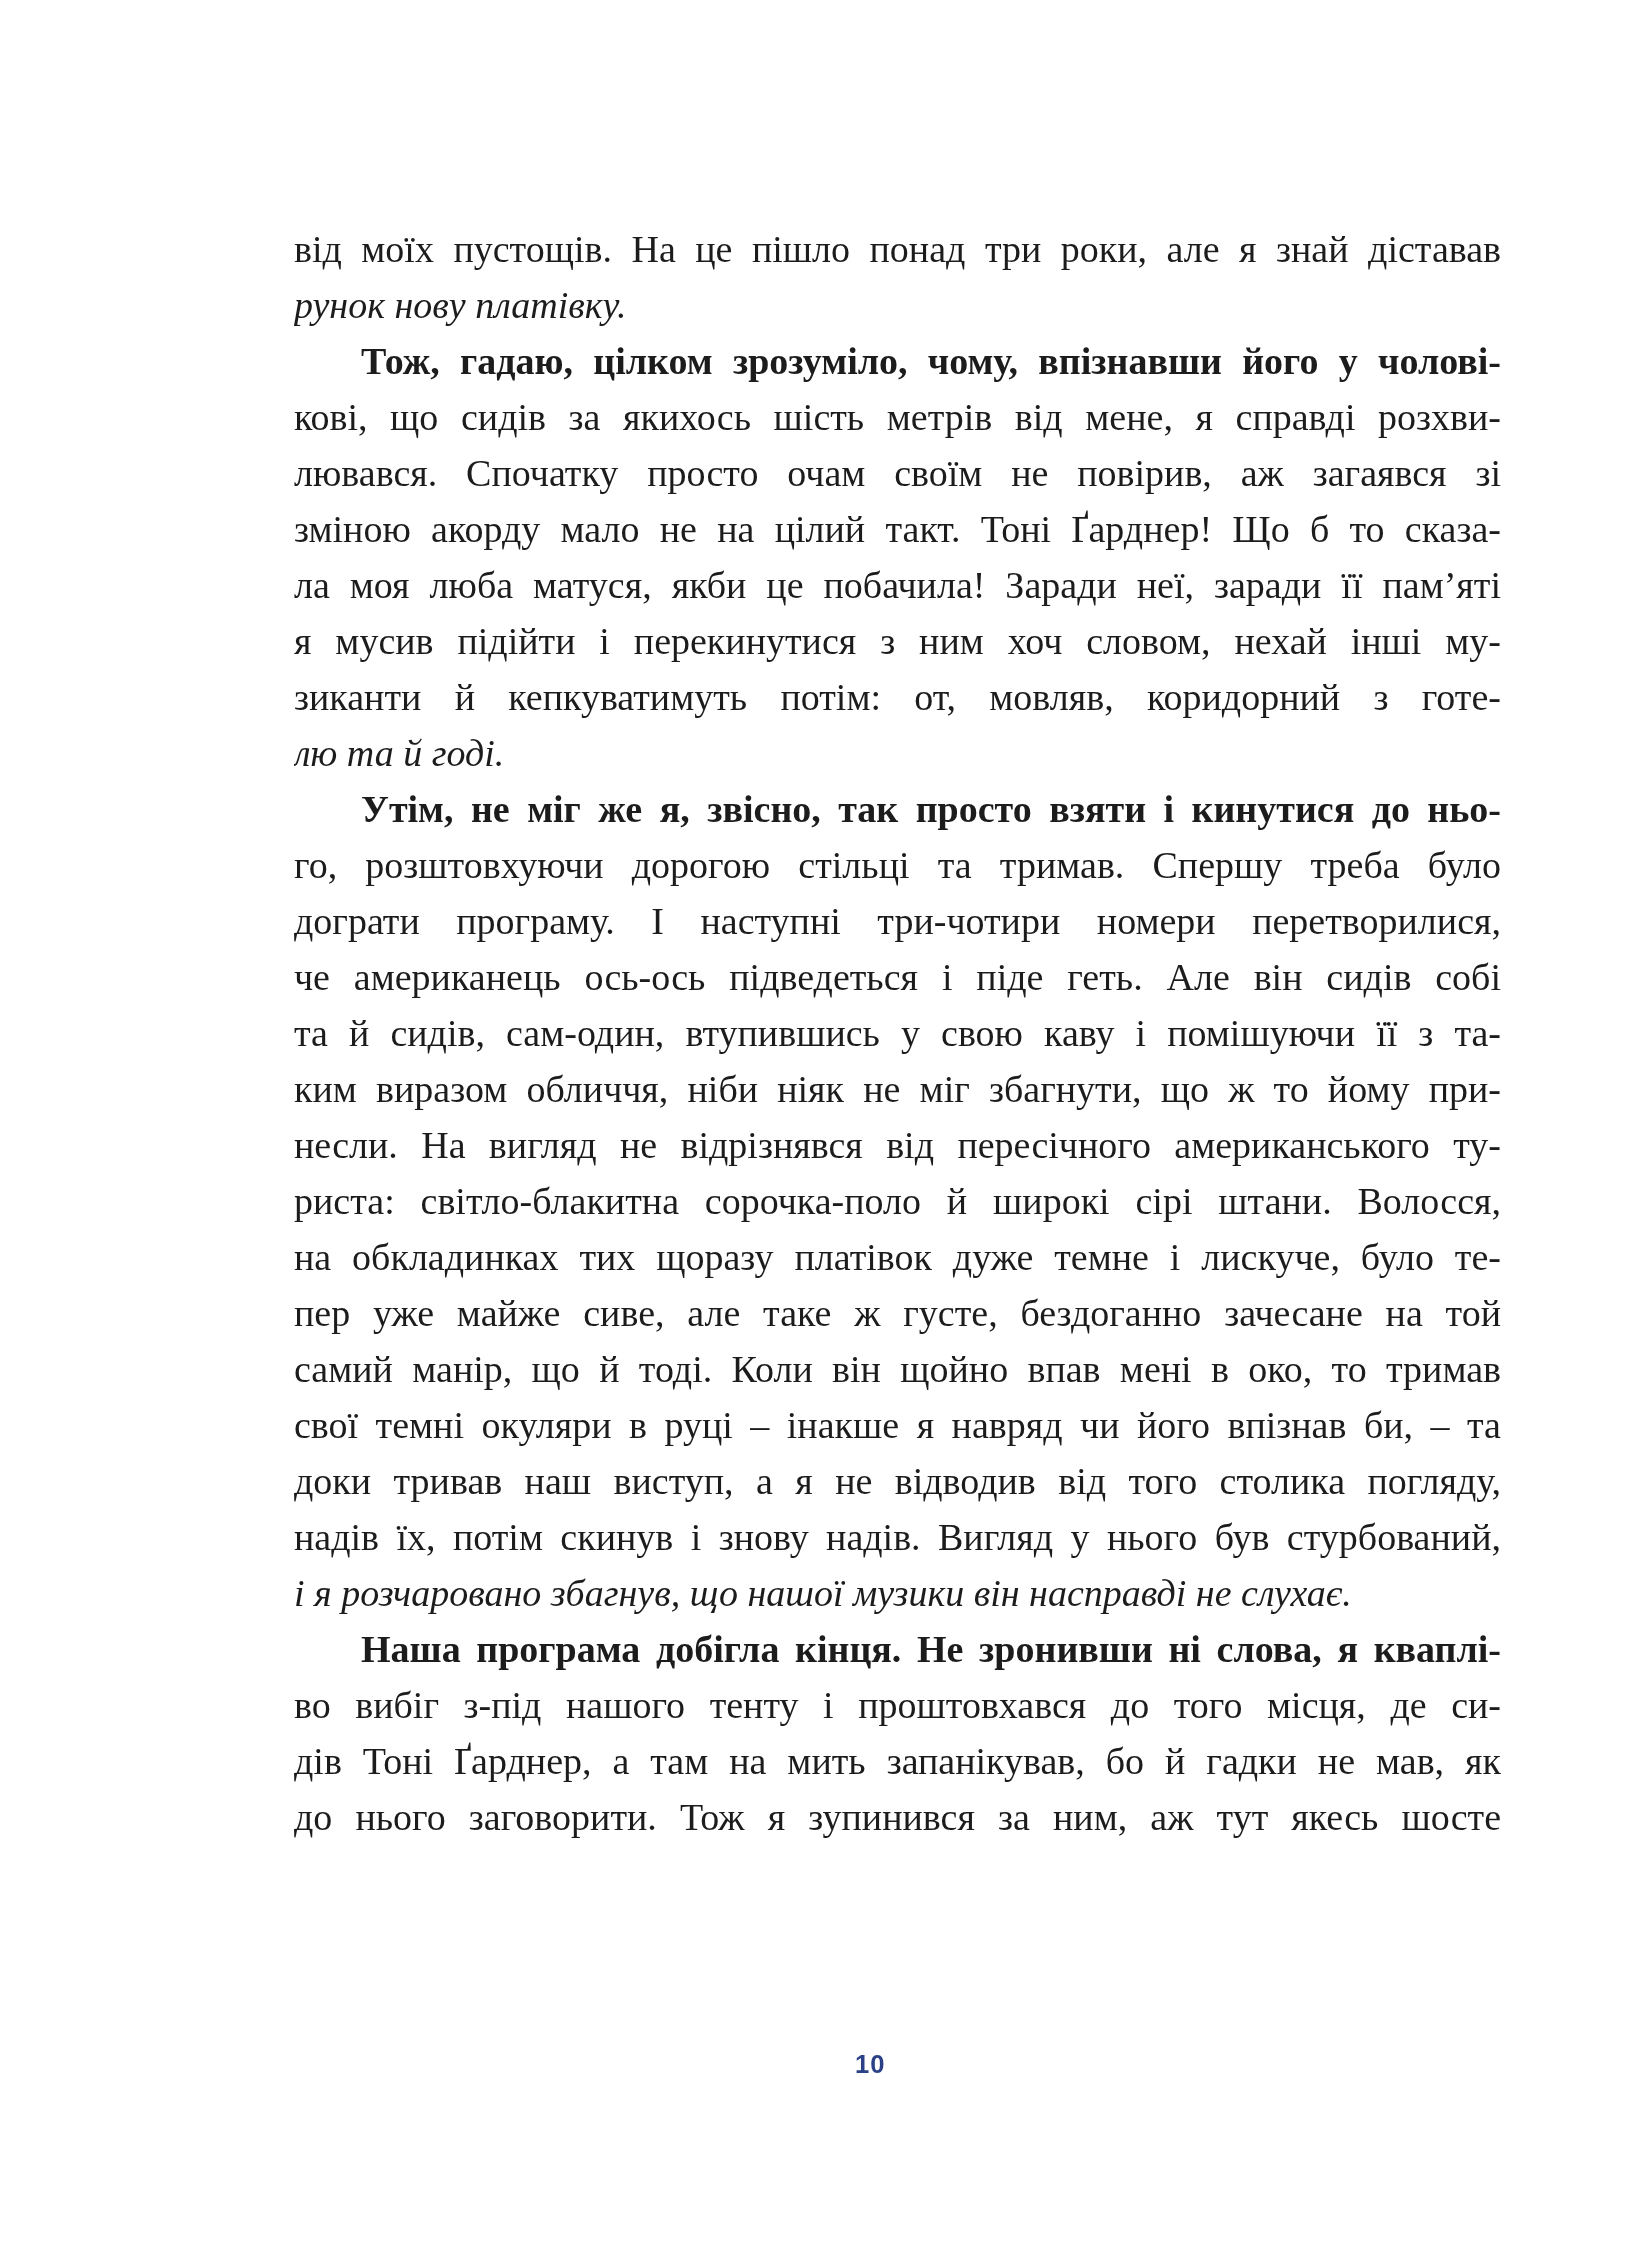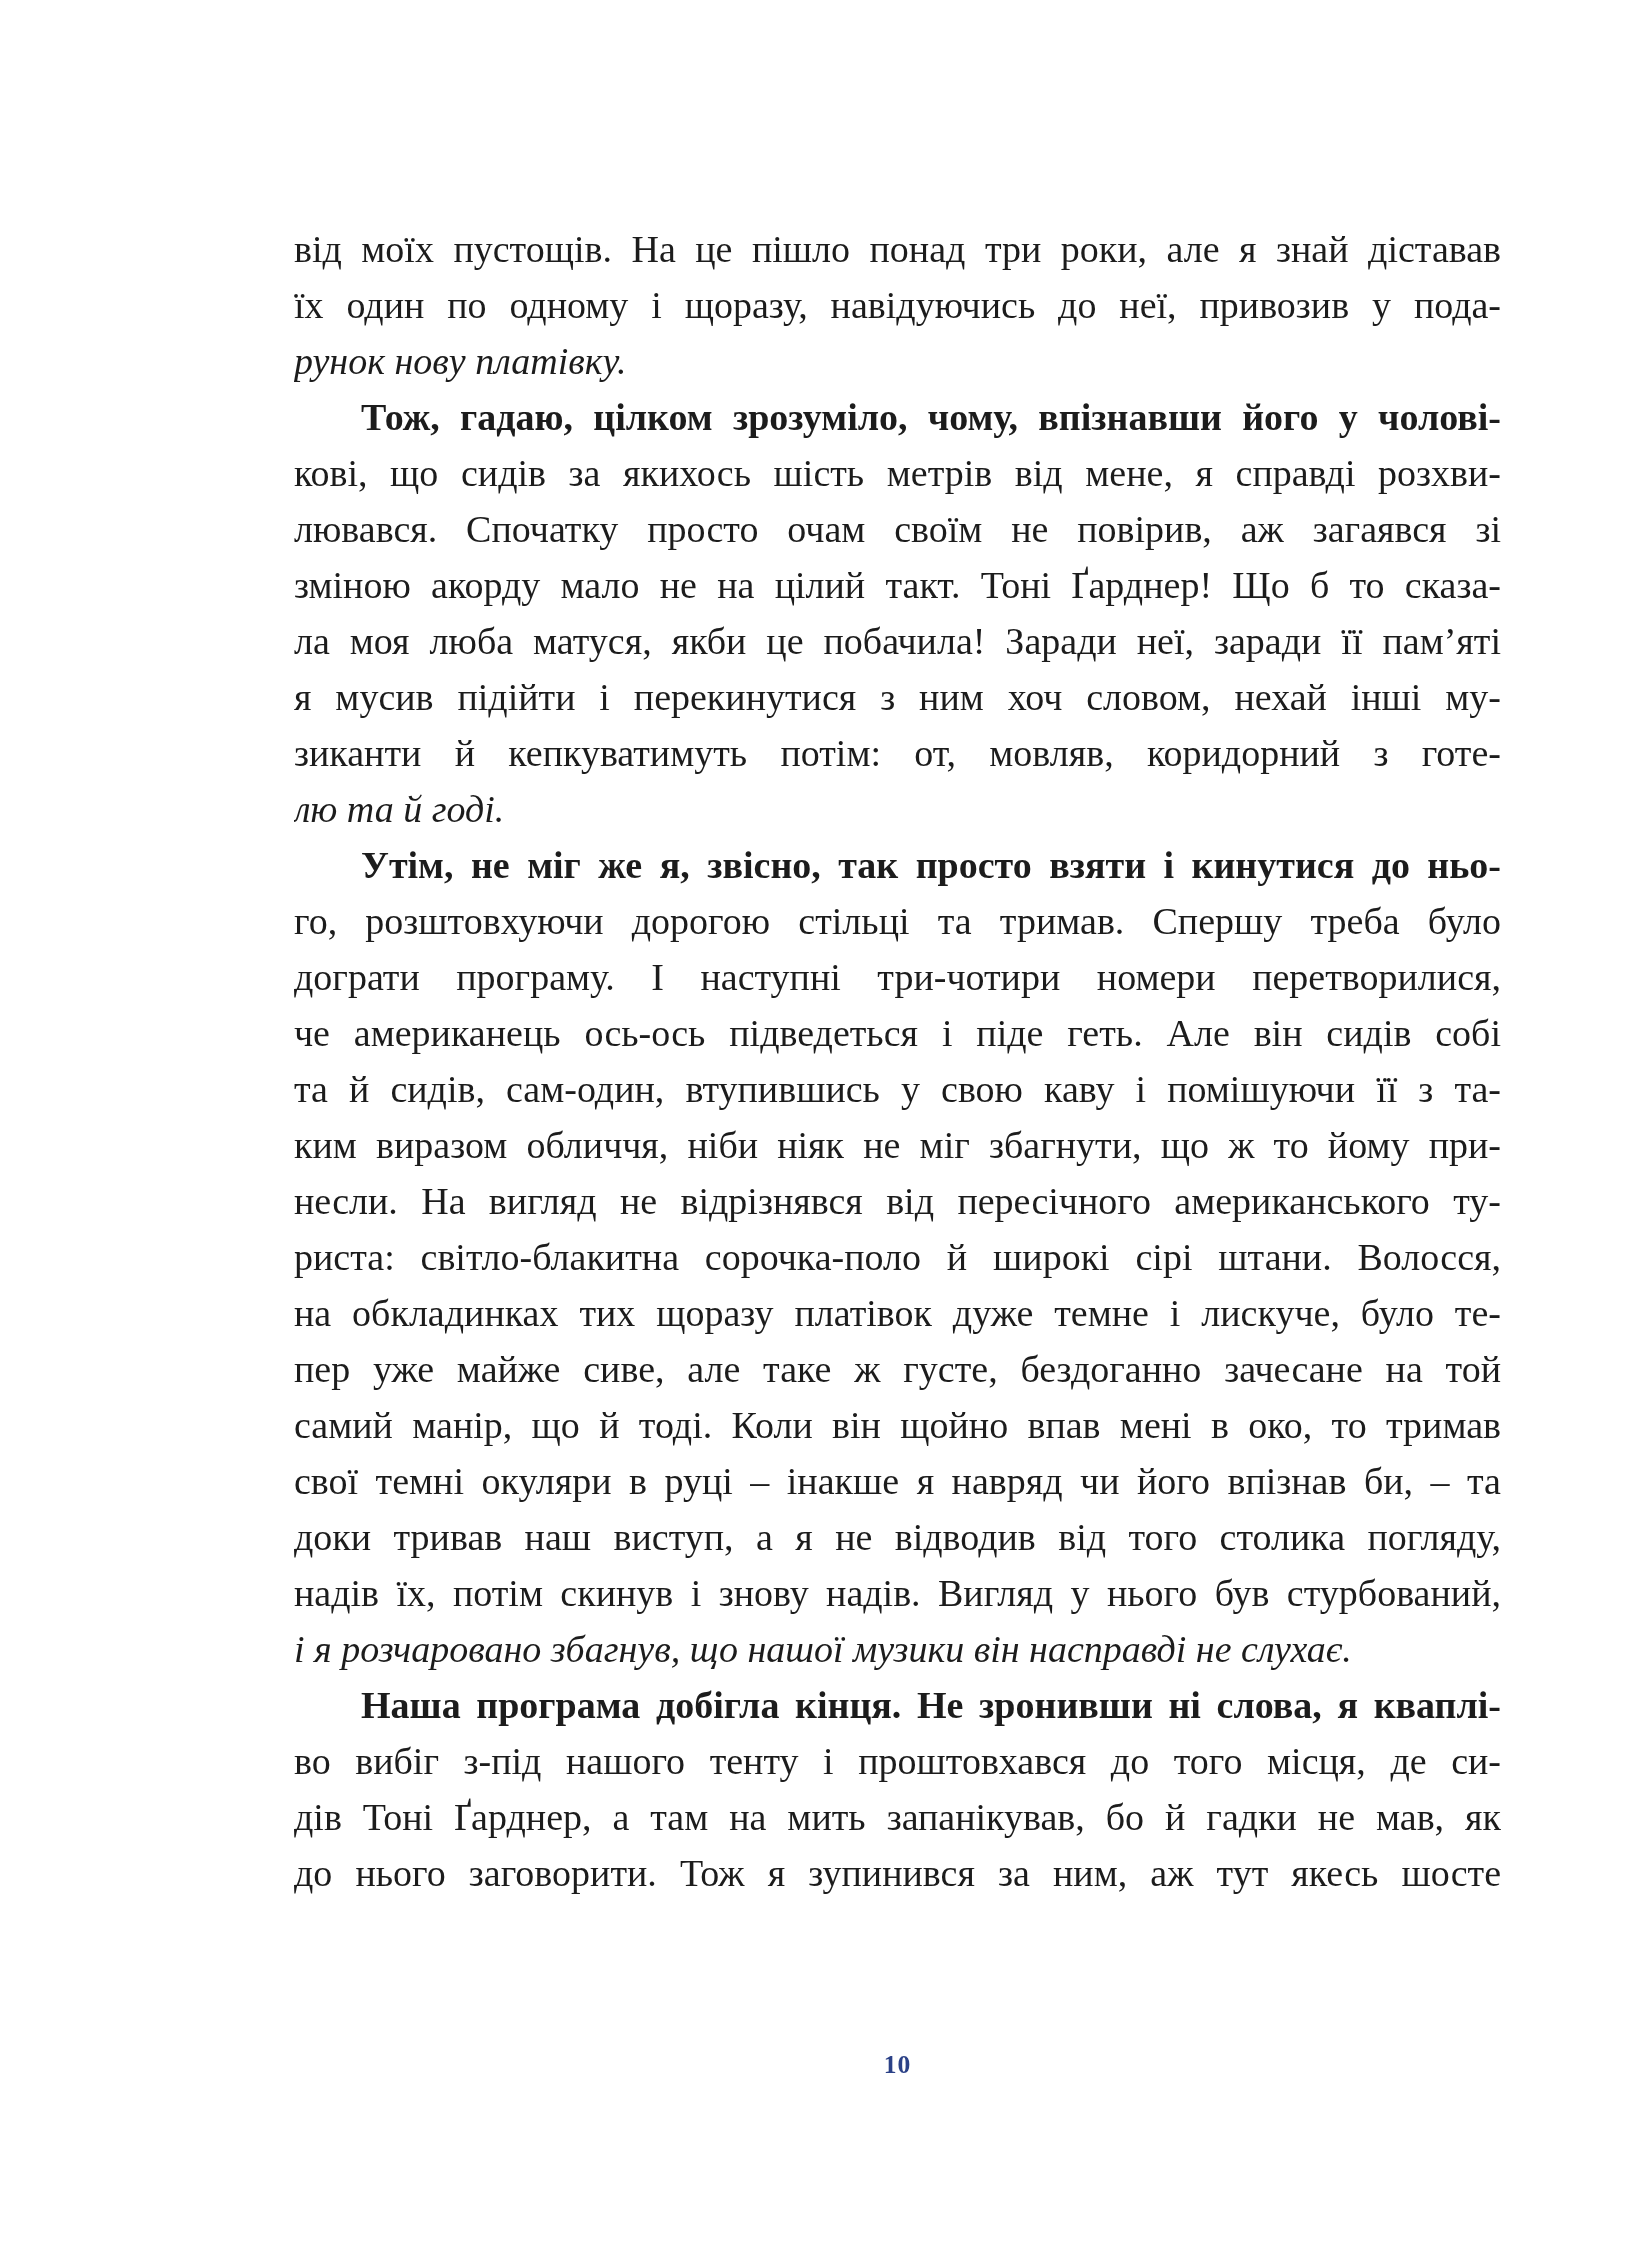--- a/index.html
+++ b/index.html
@@ -46,36 +46,34 @@
     }
     .line.last {
       text-align-last: left;
       font-style: italic;
     }
     .page-number {
       position: absolute;
       left: 811px;
       width: 85px;
       top: 2050px;
-      text-align: center;
-      font-family: Liberation Serif, serif;
+      font-family: Liberation Sans, sans-serif;
       font-weight: bold;
       font-size: 25.6px;
       line-height: 29px;
       color: #2b4187;
       letter-spacing: 0.9px;
     }
   </style>
 </head>
 <body>
 
 <div class="page">
   <div class="text-block" id="text-block" style="color: rgb(28, 28, 28);">
       <span class="line">від моїх пустощів. На це пішло понад три роки, але я знай діставав</span>
-      <span class="line">їх один по одному і щоразу, навідуючись до неї, привозив у пода-</span>
       <span class="line last">рунок нову платівку.</span>
       <span class="line indent">Тож, гадаю, цілком зрозуміло, чому, впізнавши його у чолові-</span>
       <span class="line">кові, що сидів за якихось шість метрів від мене, я справді розхви-</span>
       <span class="line">лювався. Спочатку просто очам своїм не повірив, аж загаявся зі</span>
       <span class="line">зміною акорду мало не на цілий такт. Тоні Ґарднер! Що б то сказа-</span>
       <span class="line">ла моя люба матуся, якби це побачила! Заради неї, заради її пам’яті</span>
       <span class="line">я мусив підійти і перекинутися з ним хоч словом, нехай інші му-</span>
       <span class="line">зиканти й кепкуватимуть потім: от, мовляв, коридорний з готе-</span>
       <span class="line last">лю та й годі.</span>
       <span class="line indent">Утім, не міг же я, звісно, так просто взяти і кинутися до ньо-</span>

